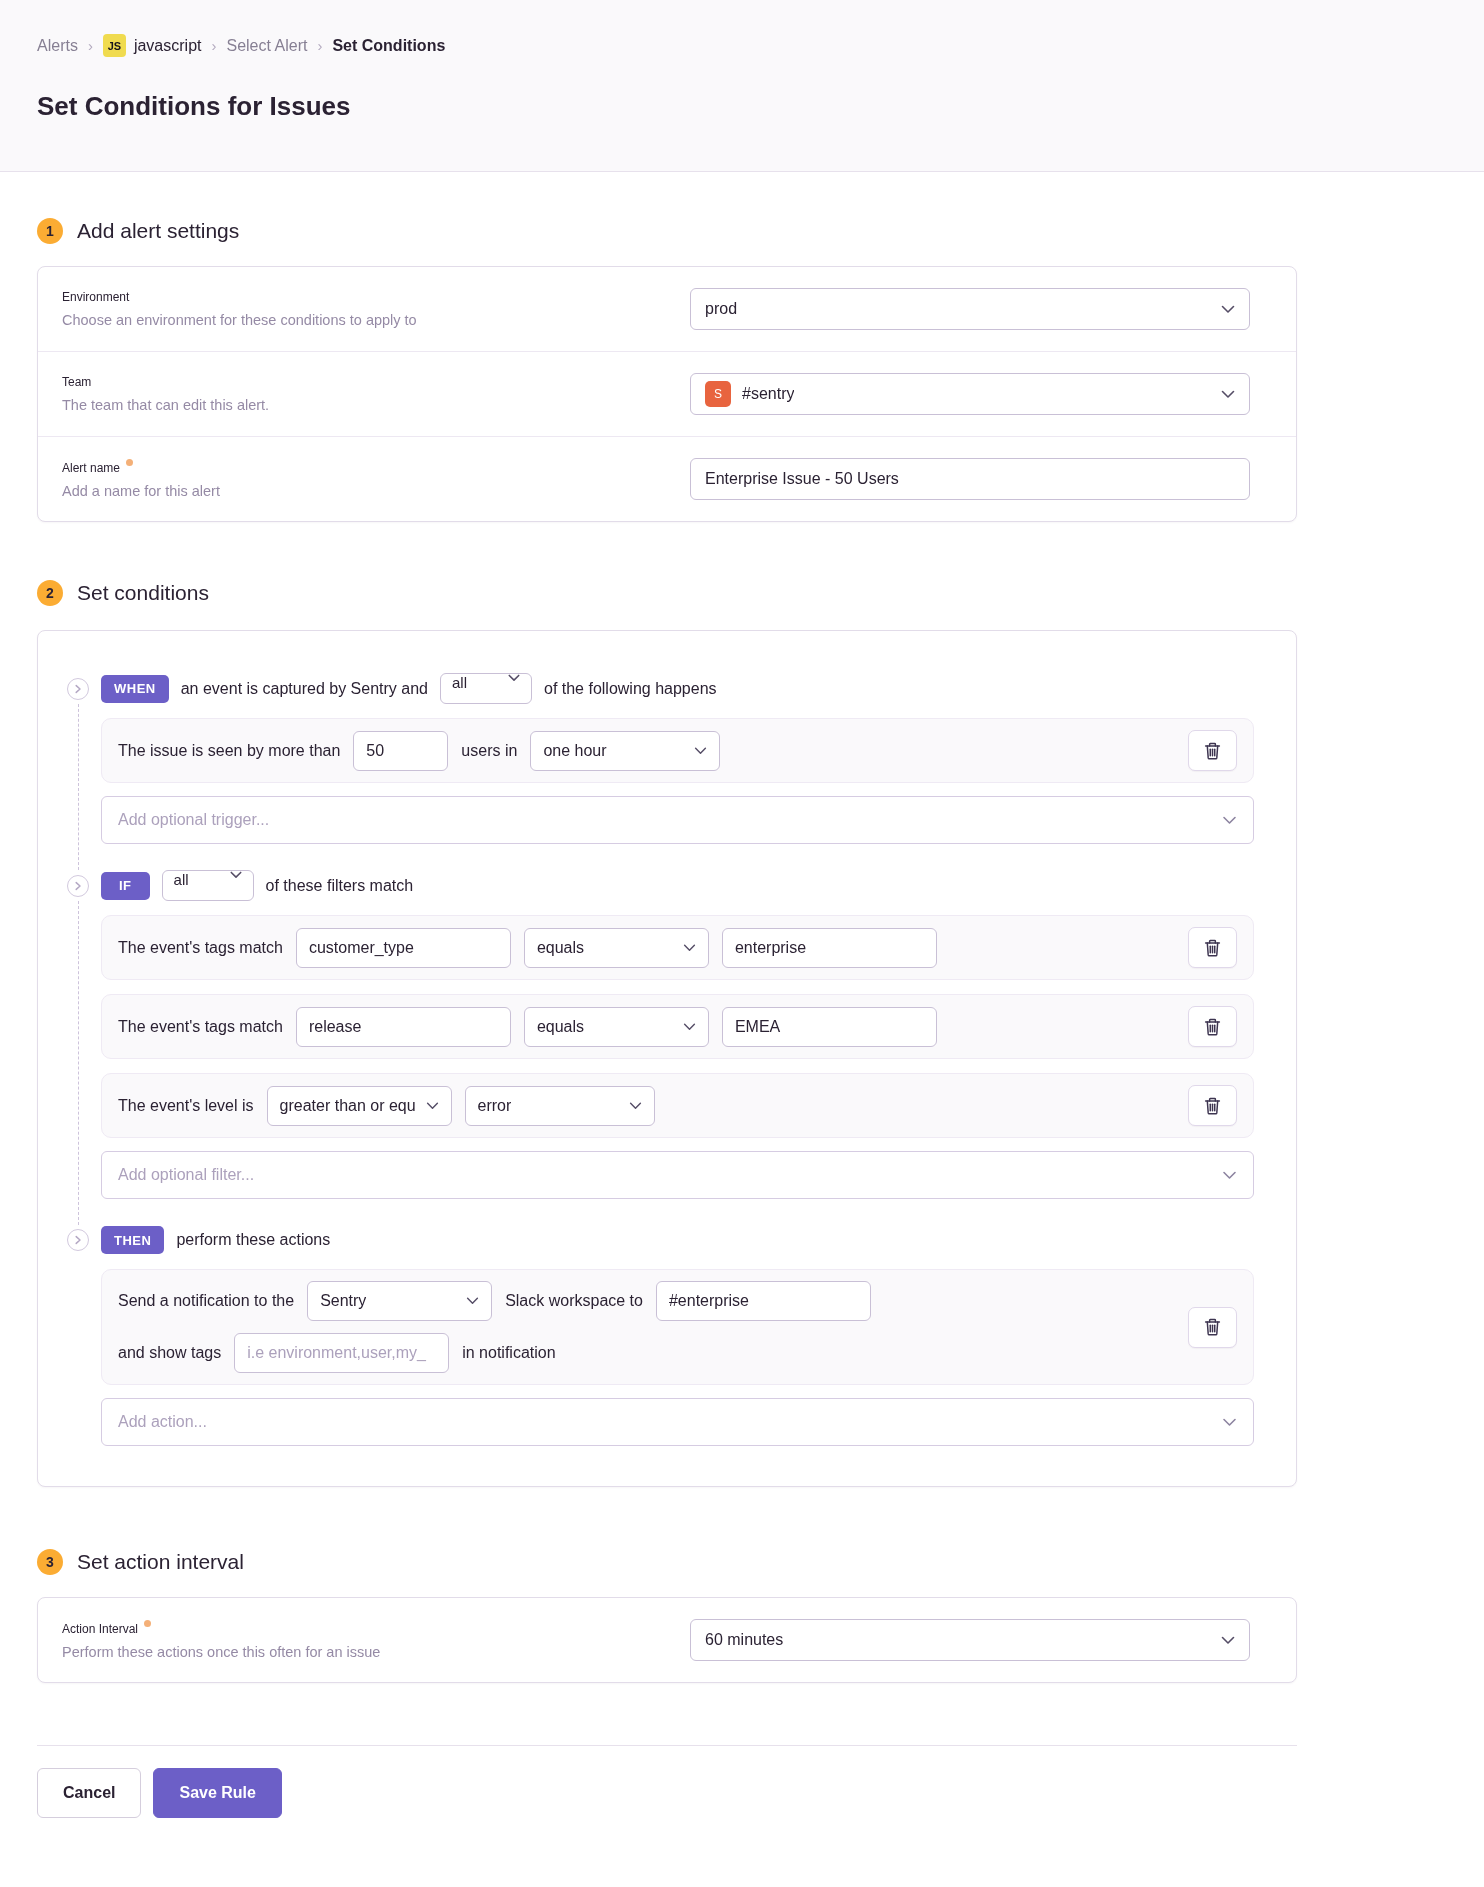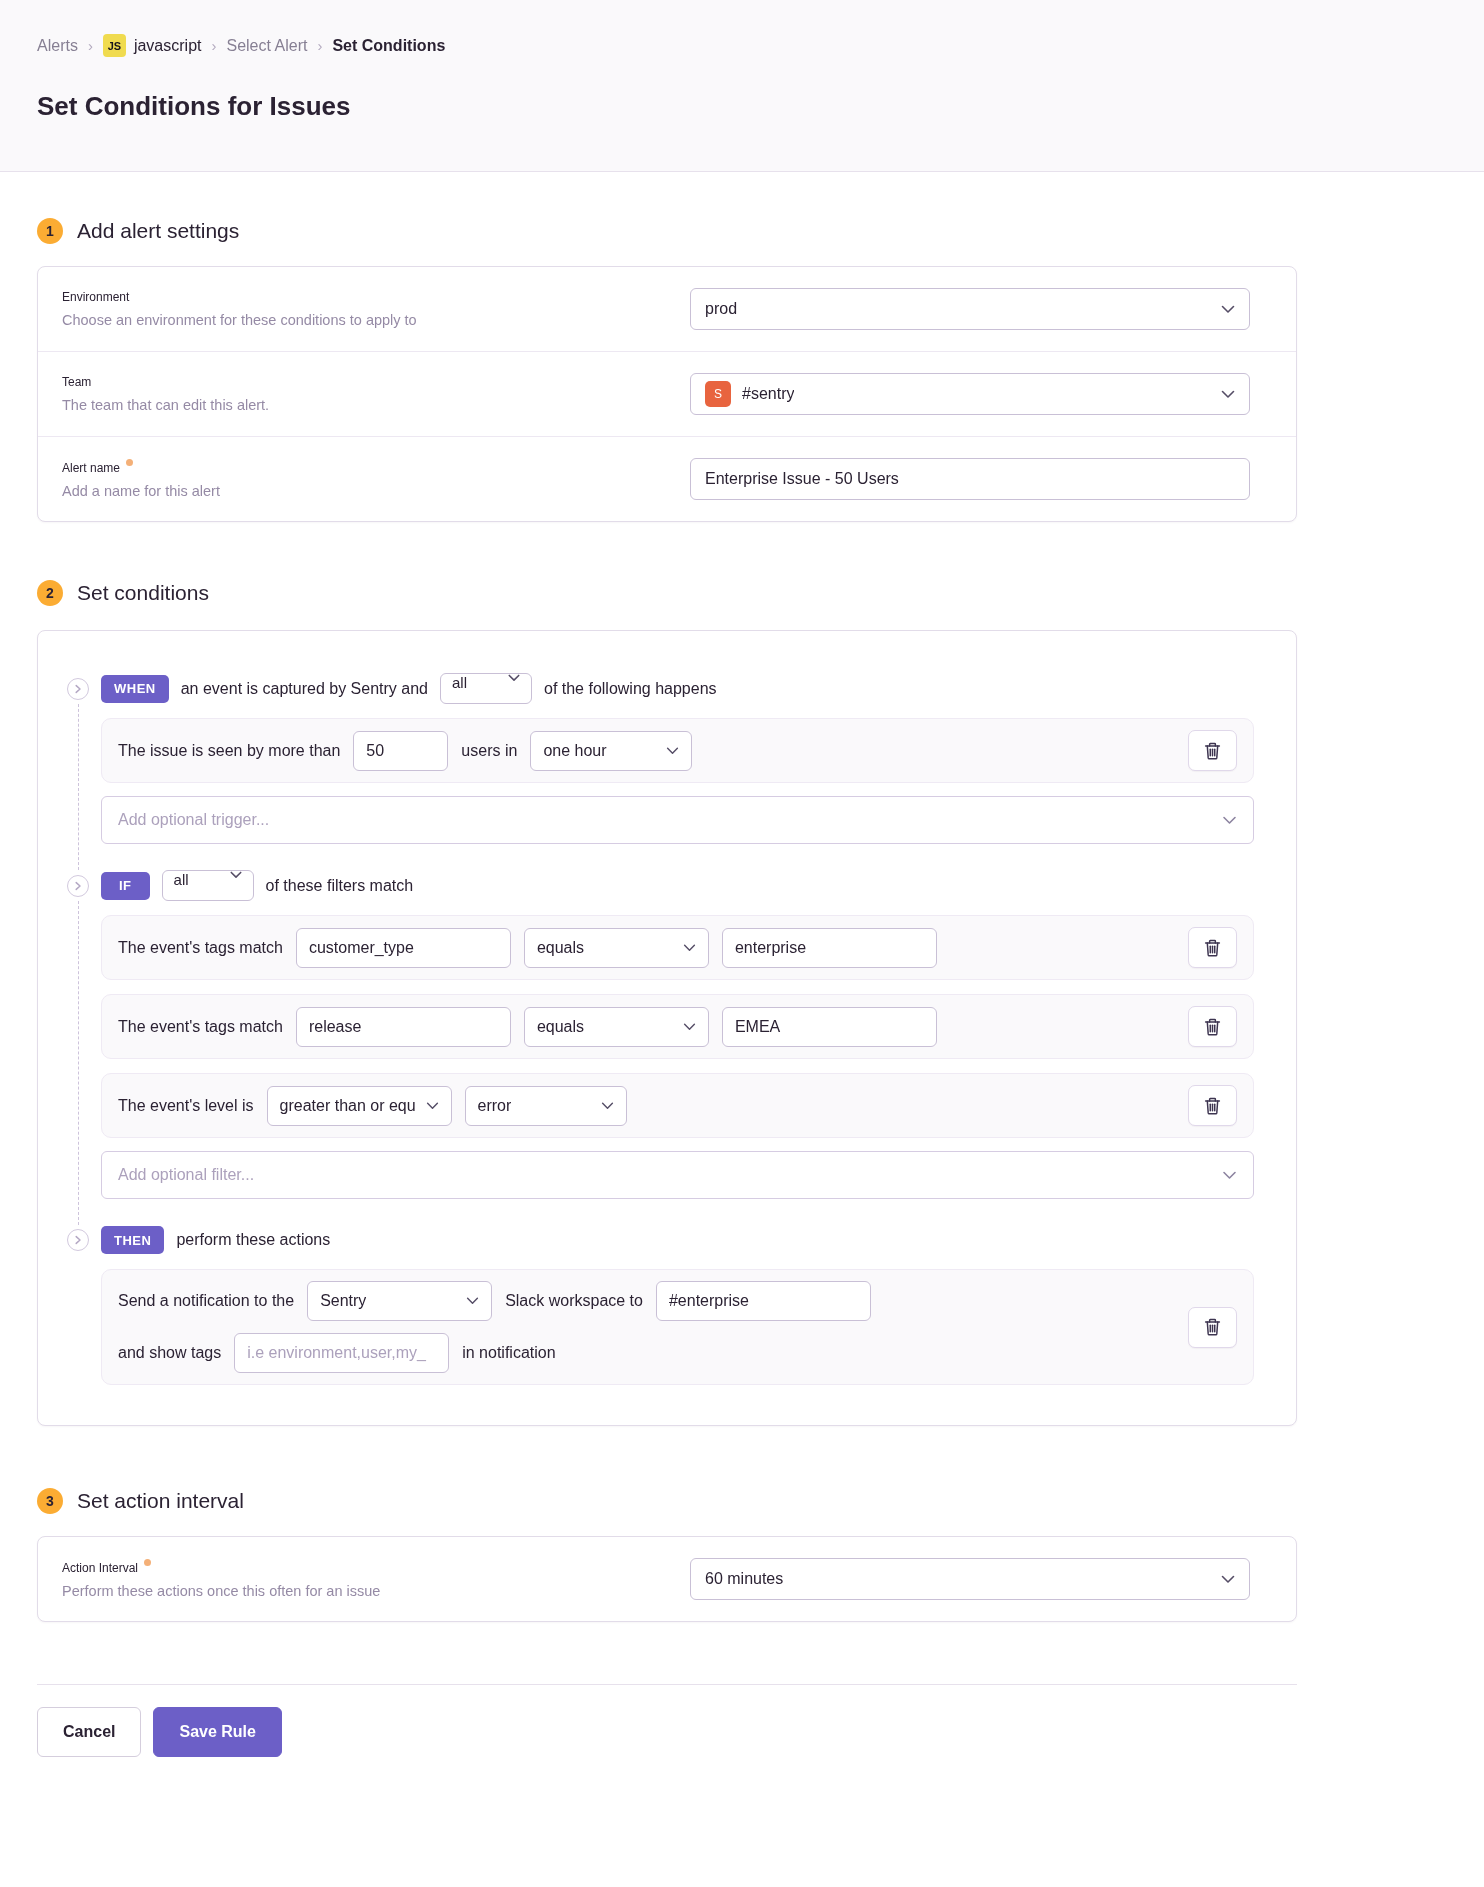--- a/index.html
+++ b/index.html
@@ -123,21 +123,21 @@
   .rule-card .inline-input, .rule-card .inline-select {
     height: 40px; background: #fff;
     border: 1px solid #C9C0D6; border-radius: 6px;
     font-size: 16px; color: #2B2233; padding: 0 12px;
   }
   .rule-card .inline-select { display: inline-flex; align-items: center; justify-content: space-between; cursor: pointer; flex-shrink: 0; }
   .rule-card .inline-select .chev { color: #554D66; margin-left: 8px; flex-shrink: 0; }
   .rule-card .inline-select .sel-text { white-space: nowrap; overflow: hidden; }
   .w95 { width: 95px; }
   .w185 { width: 185px; }
-  .w190 { width: 162px; }
+  .w190 { width: 190px; }
   .w215 { width: 215px; }
   input.inline-input { outline: none; }
   input.inline-input::placeholder { color: #ACA1BC; }
 
   .trash-btn {
     margin-left: auto; flex-shrink: 0;
     width: 49px; height: 41px;
     background: #fff; border: 1px solid #E0D8EA; border-radius: 7px;
     display: flex; align-items: center; justify-content: center;
     cursor: pointer; box-shadow: 0 1px 1px rgba(43,34,51,0.04);
@@ -428,20 +428,26 @@
           <svg width="17" height="18" viewBox="0 0 16 17" fill="none" stroke="#3D3450" stroke-width="1.4" stroke-linecap="round" stroke-linejoin="round">
             <path d="M1.5 3.8 h13"></path>
               <path d="M5.3 3.8 V2 a0.6 0.6 0 0 1 0.6 -0.6 h4.2 a0.6 0.6 0 0 1 0.6 0.6 V3.8"></path>
             <path d="M3.1 3.8 l0.85 11.2 a0.9 0.9 0 0 0 0.9 0.8 h6.3 a0.9 0.9 0 0 0 0.9 -0.8 L12.9 3.8"></path>
             <path d="M5.9 6.9 v6.2"></path>
               <path d="M8 6.9 v6.2"></path>
               <path d="M10.1 6.9 v6.2"></path>
           </svg>
         </button>
       </div>
+      <div class="add-row">
+        <span class="ph">Add action...</span>
+        <svg class="chev" width="15" height="9" viewBox="0 0 14 9">
+            <path d="M1.5 1.5 L7 7 L12.5 1.5" fill="none" stroke="currentColor" stroke-width="1.6" stroke-linecap="round" stroke-linejoin="round"></path>
+          </svg>
+      </div>
     </div>
   </div>
 
   <div class="step-heading s3">
     <span class="step-num">3</span>
     <span class="step-title">Set action interval</span>
   </div>
 
   <div class="panel">
     <div class="info-row">

